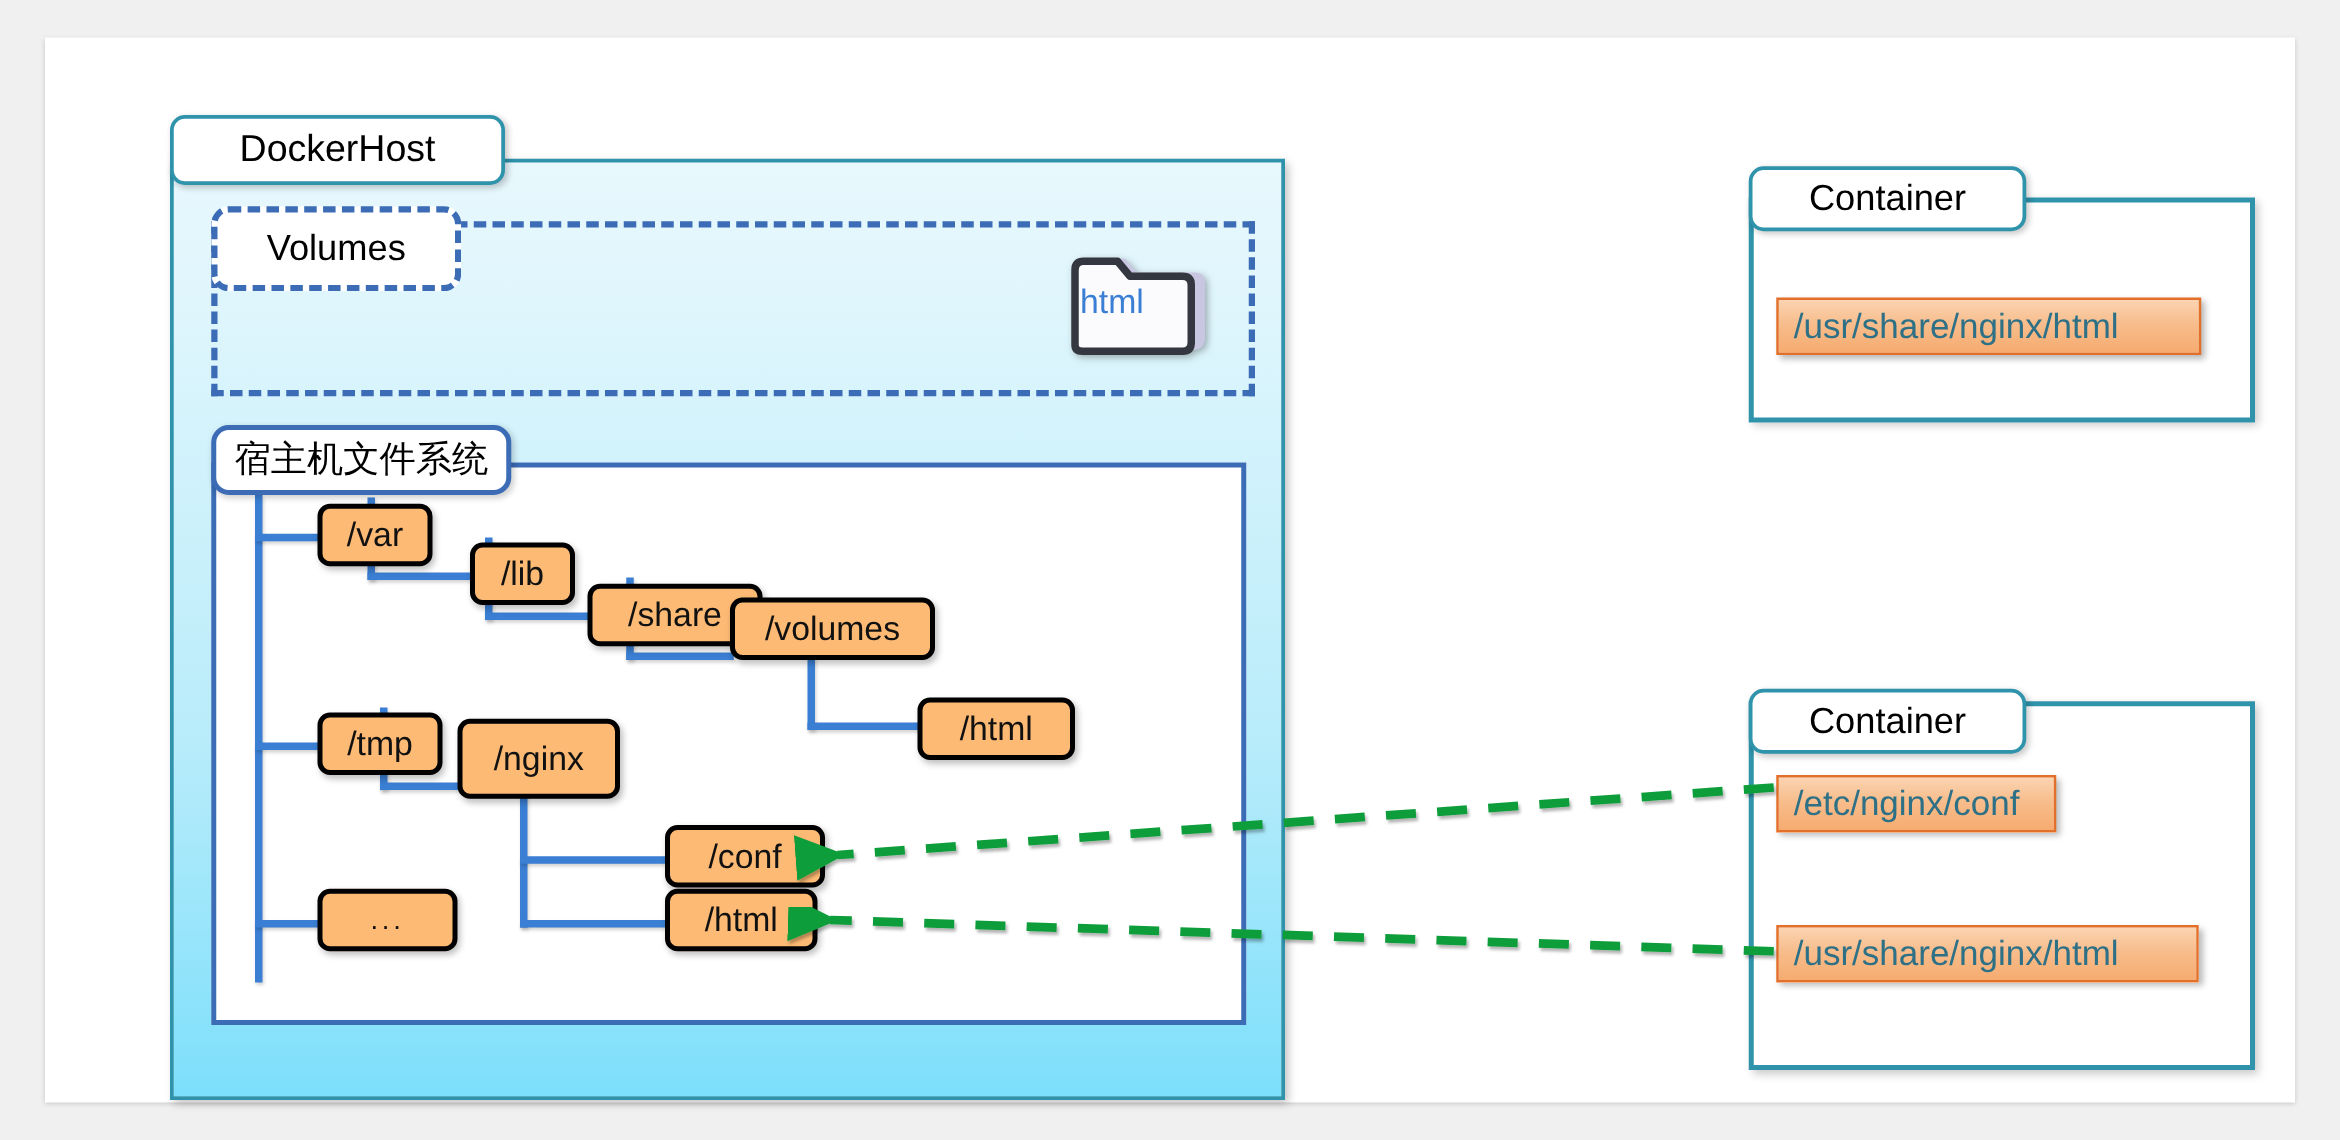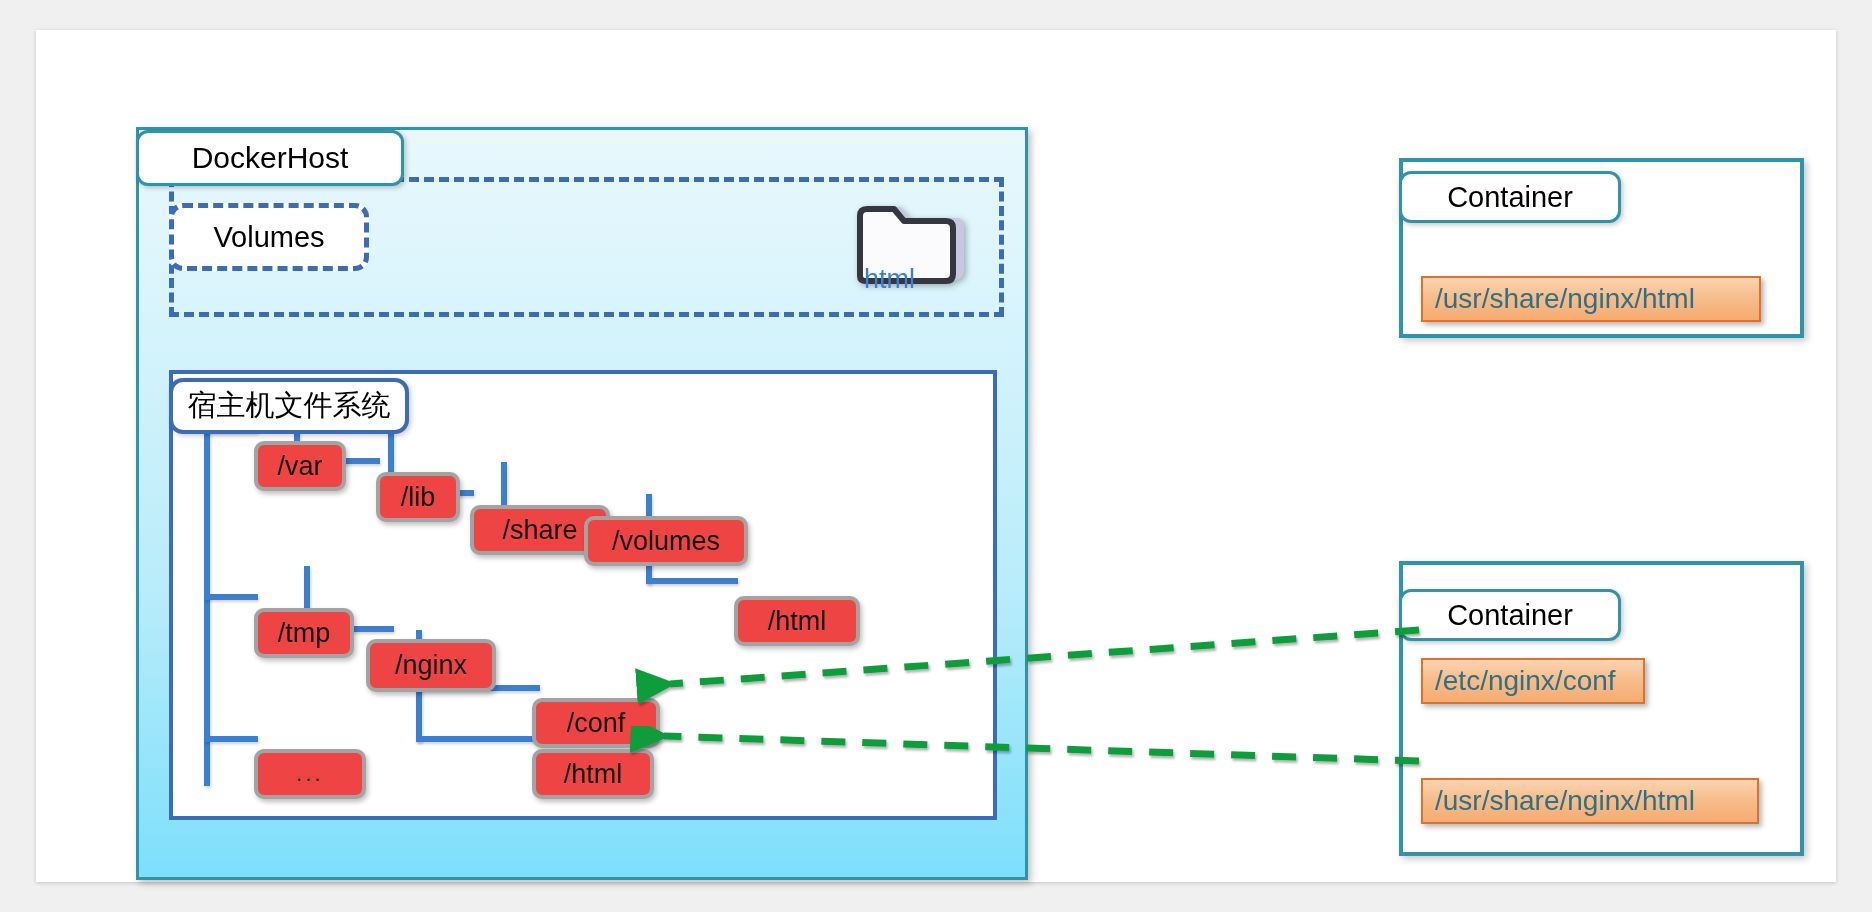--- a/index.html
+++ b/index.html
@@ -104,22 +104,22 @@
     display: flex; align-items: center; justify-content: center;
     font-size: 29px; color: #000;
     box-shadow: 2px 2px 5px rgba(0,0,0,0.2);
     z-index: 5;
     text-align: center;
   }
 
   
   .node {
     position: absolute;
-    background: #ef4444;
-    border: 4px solid #a3a3a3;
+    background: #fdba74;
+    border: 4px solid #000000;
     border-radius: 10px;
     display: flex; align-items: center; justify-content: center;
     font-size: 27px; color: #111;
     box-shadow: 2px 3px 5px rgba(0,0,0,0.25);
     z-index: 4;
     white-space: nowrap;
   }
   .connector { position: absolute; background: #3b7fd4; z-index: 3;
     box-shadow: 1px 2px 3px rgba(0,0,0,0.18); }
 
@@ -151,21 +151,21 @@
   #chip-c2-html { left: 1385px; top: 710px; width: 338px; height: 46px; }
 
   
   #edges {
     position: absolute; left: 0; top: 0;
     width: 1800px; height: 852px;
     pointer-events: none;
     z-index: 9;
   }
 
-  .lbl { user-select: none; margin-top: 38px; }
+  .lbl { user-select: none; }
 </style>
 </head>
 <body>
 
 <div id="canvas">
   <div id="sheet">
 
     <div id="dockerhost-box"></div>
     <div class="hdr-tab lbl" id="dockerhost-title">DockerHost</div>
 
@@ -209,21 +209,21 @@
     <div class="connector" style="left:380px; top:706px; width:124px; height:6px;"></div>
 
     <div class="connector" style="left:168px; top:706px; width:54px; height:6px;"></div>
 
     <div class="node lbl" style="left:218px; top:373px; width:92px; height:50px;">/var</div>
     <div class="node lbl" style="left:340px; top:404px; width:84px; height:50px;">/lib</div>
     <div class="node lbl" style="left:434px; top:437px; width:140px; height:50px;">/share</div>
     <div class="node lbl" style="left:548px; top:448px; width:164px; height:50px;">/volumes</div>
     <div class="node lbl" style="left:698px; top:528px; width:126px; height:50px;">/html</div>
     <div class="node lbl" style="left:218px; top:540px; width:100px; height:50px;">/tmp</div>
-    <div class="node lbl" style="left:330px; top:571px; width:130px; height:53px;">/nginx</div>
+    <div class="node lbl" style="left:330px; top:545px; width:130px; height:64px;">/nginx</div>
     <div class="node lbl" style="left:496px; top:630px; width:128px; height:50px;">/conf</div>
     <div class="node lbl" style="left:496px; top:681px; width:122px; height:50px;">/html</div>
     <div class="node lbl" style="left:218px; top:681px; width:112px; height:50px; font-size:22px; letter-spacing:3px;">...</div>
 
     <div class="container-box" id="container1-box"></div>
     <div class="hdr-tab lbl" id="container1-title">Container</div>
     <div class="path-chip lbl" id="chip-c1-html">/usr/share/nginx/html</div>
 
     <div class="container-box" id="container2-box"></div>
     <div class="hdr-tab lbl" id="container2-title">Container</div>

